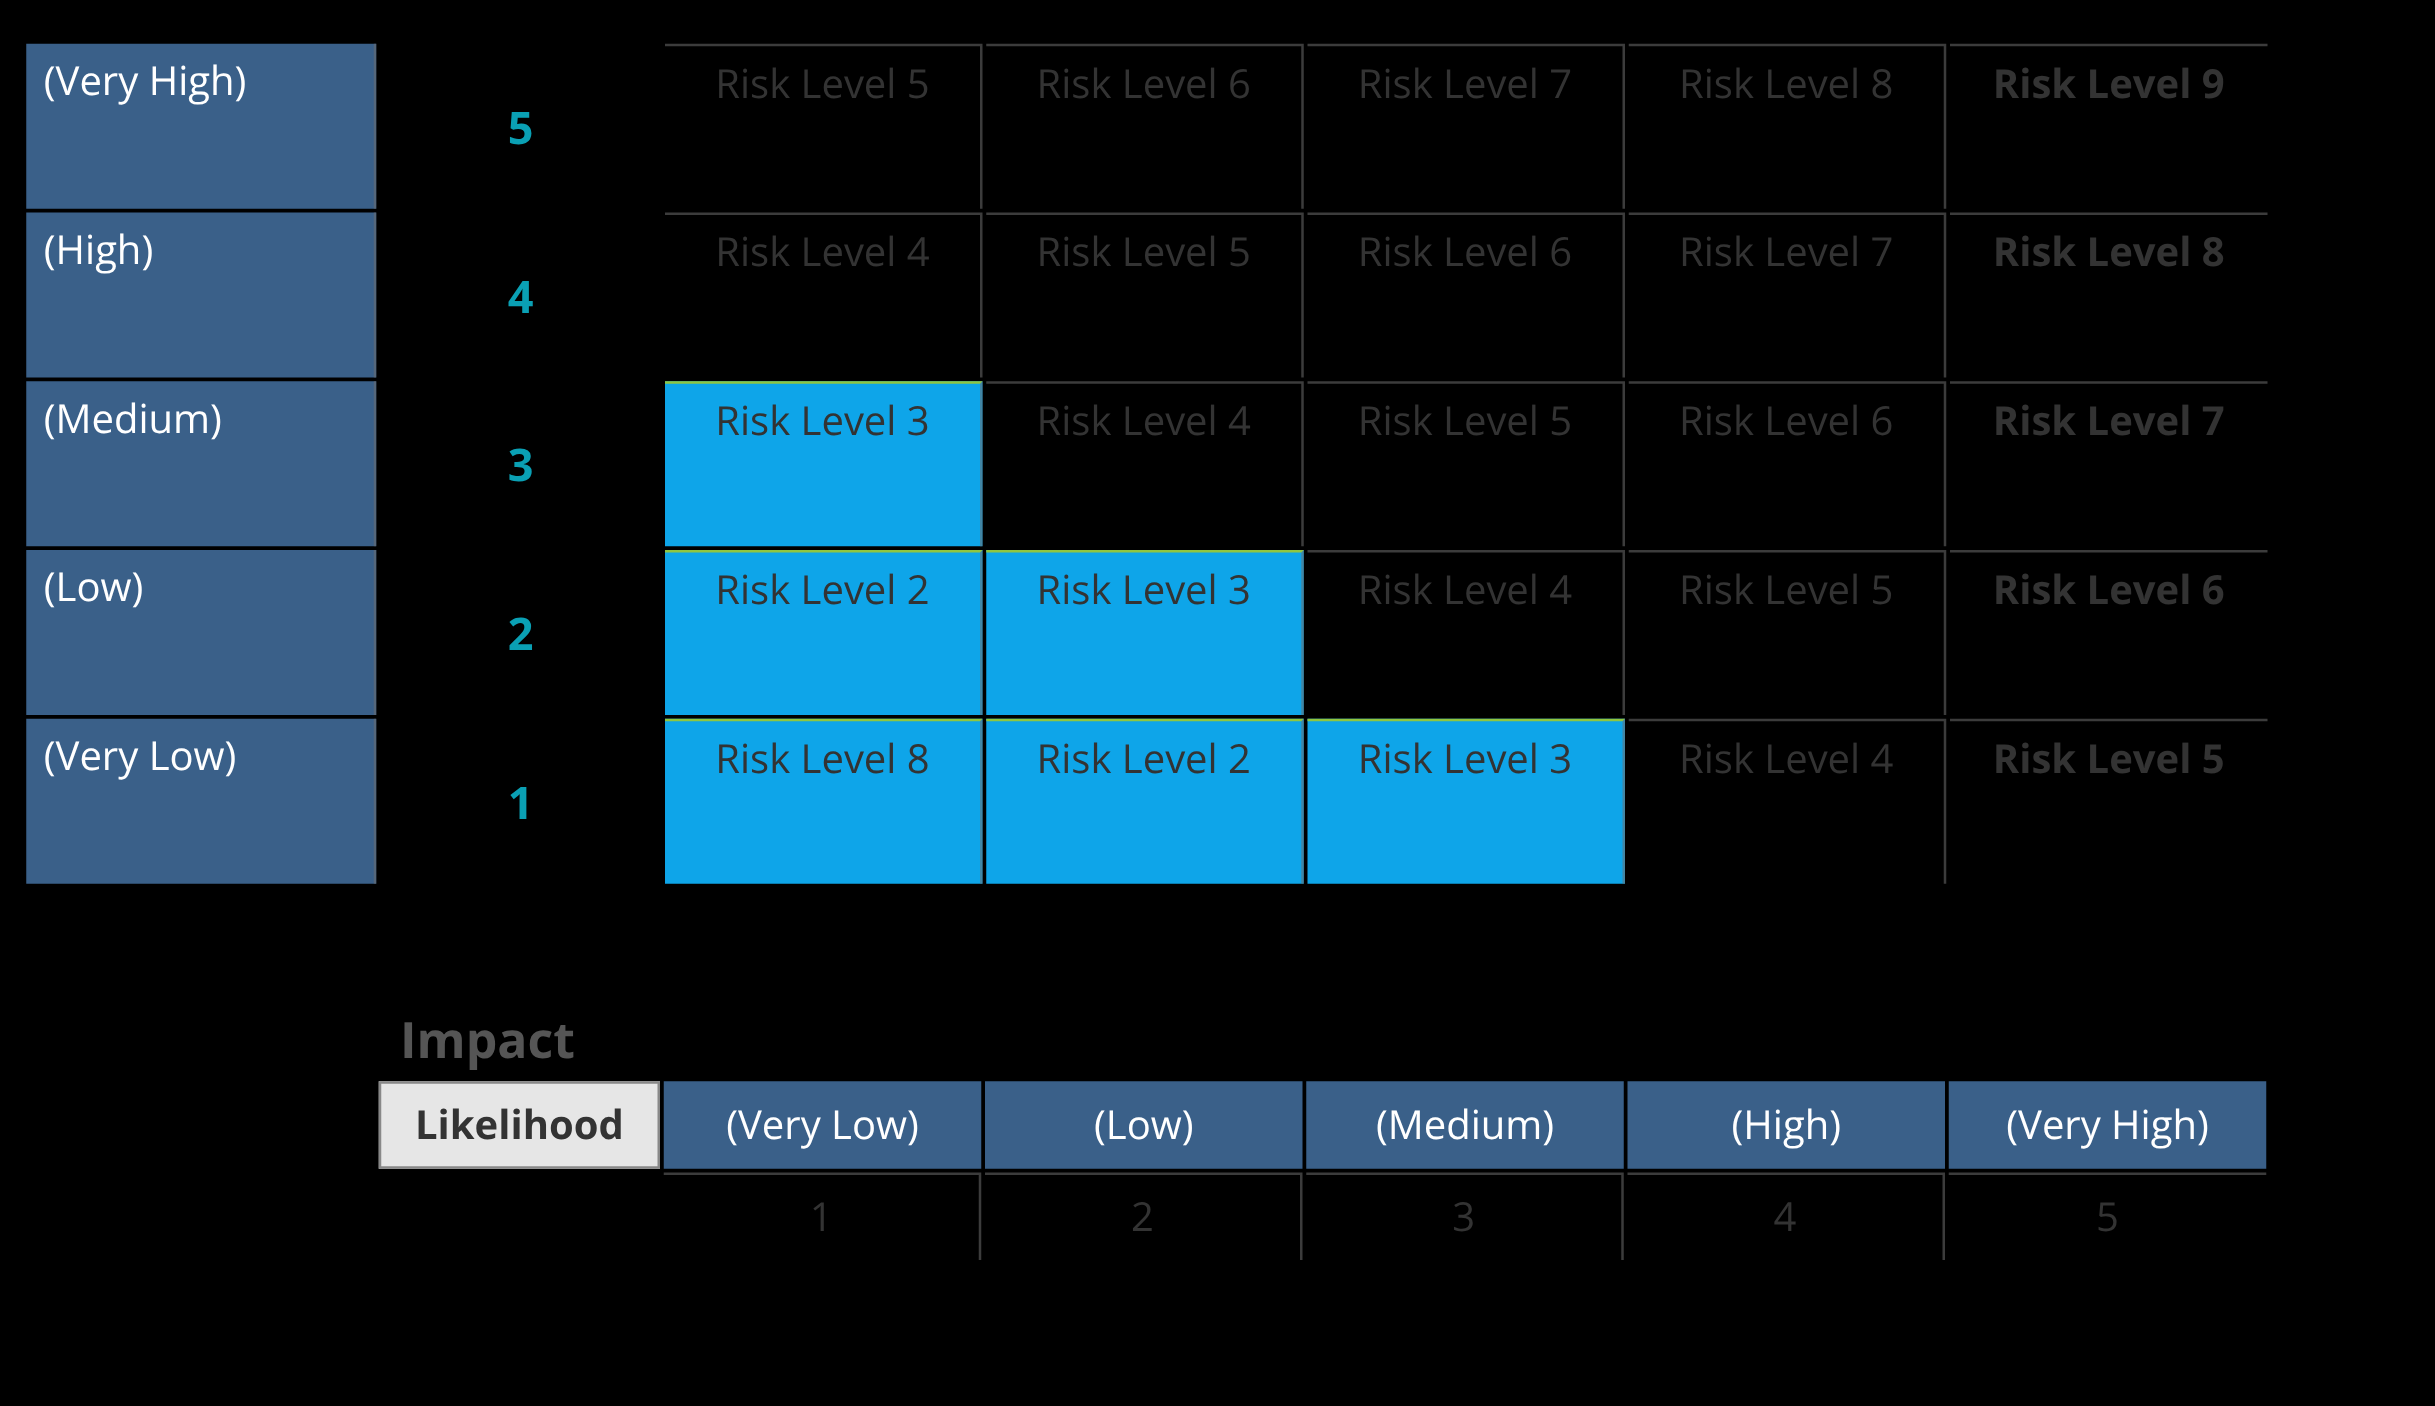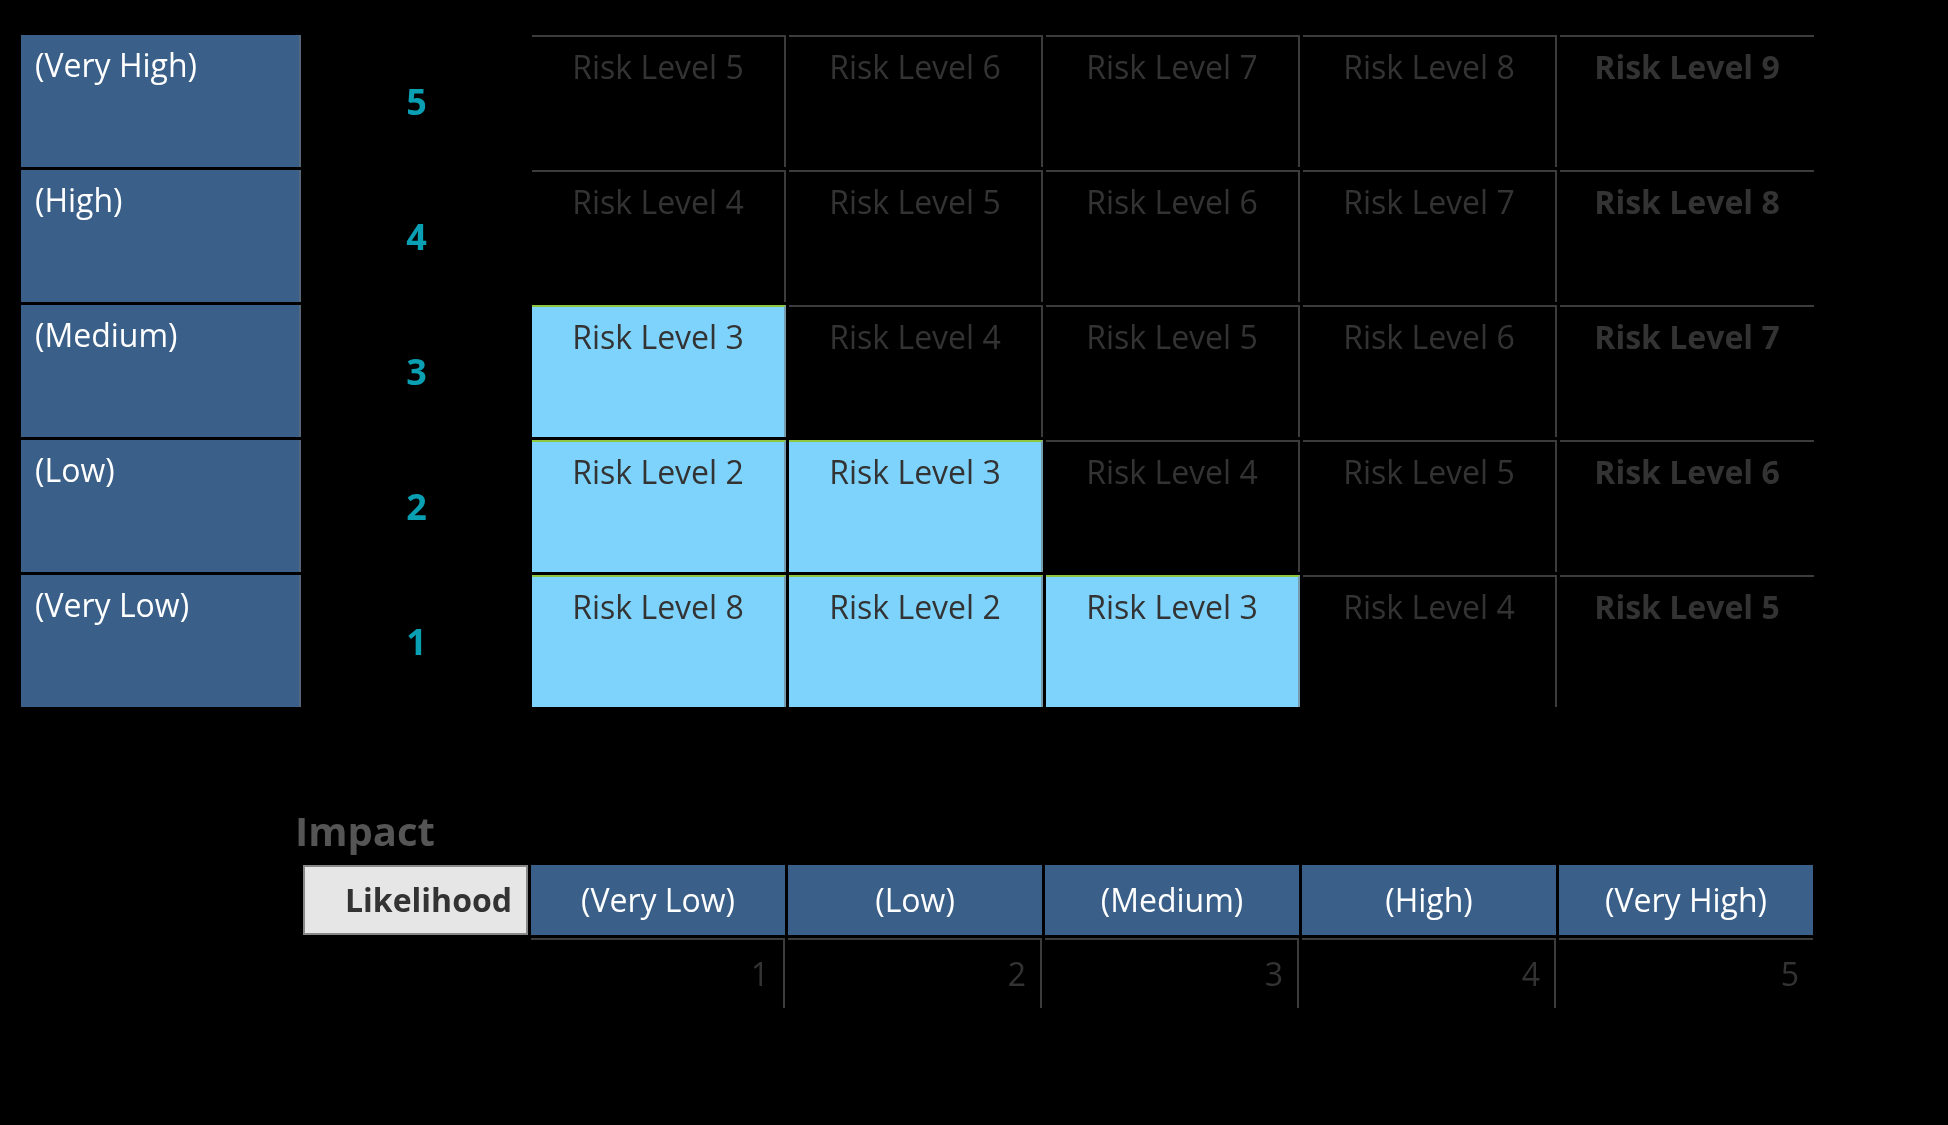--- a/index.html
+++ b/index.html
@@ -50,30 +50,30 @@
     vertical-align: middle;
     font-size: 36px;
     border-top: none;
     border-right: none;
   }
   table.matrix td.cell {
     width: 254px;
     text-align: center;
   }
   table.matrix td.cell.green {
-    background: #7dd3fc;
+    background: #0ea5e9;
     border-top-color: #8fc640;
   }
   
   table.matrix tr td.cell:last-child { border-right: none; font-weight: bold; }
 
   
   .impact-title {
     position: absolute;
-    left: 295px;
+    left: 320px;
     top: 803px;
     font-size: 40px;
     font-weight: 700;
     color: #555;
   }
 
   table.legend {
     position: absolute;
     left: 300px;
     top: 862px;
@@ -81,21 +81,21 @@
     border-spacing: 3px;
     table-layout: fixed;
   }
   table.legend td {
     box-sizing: border-box;
     height: 70px;
     padding: 6px 14px;
     font-size: 32px;
     line-height: 1.2;
     vertical-align: middle;
-    text-align: right;
+    text-align: center;
   }
   table.legend td.lhdr {
     width: 225px;
     background: #e6e6e6;
     font-weight: 700;
     color: #333;
     border: 2px solid #888;
   }
   table.legend td.lvl {
     width: 254px;

